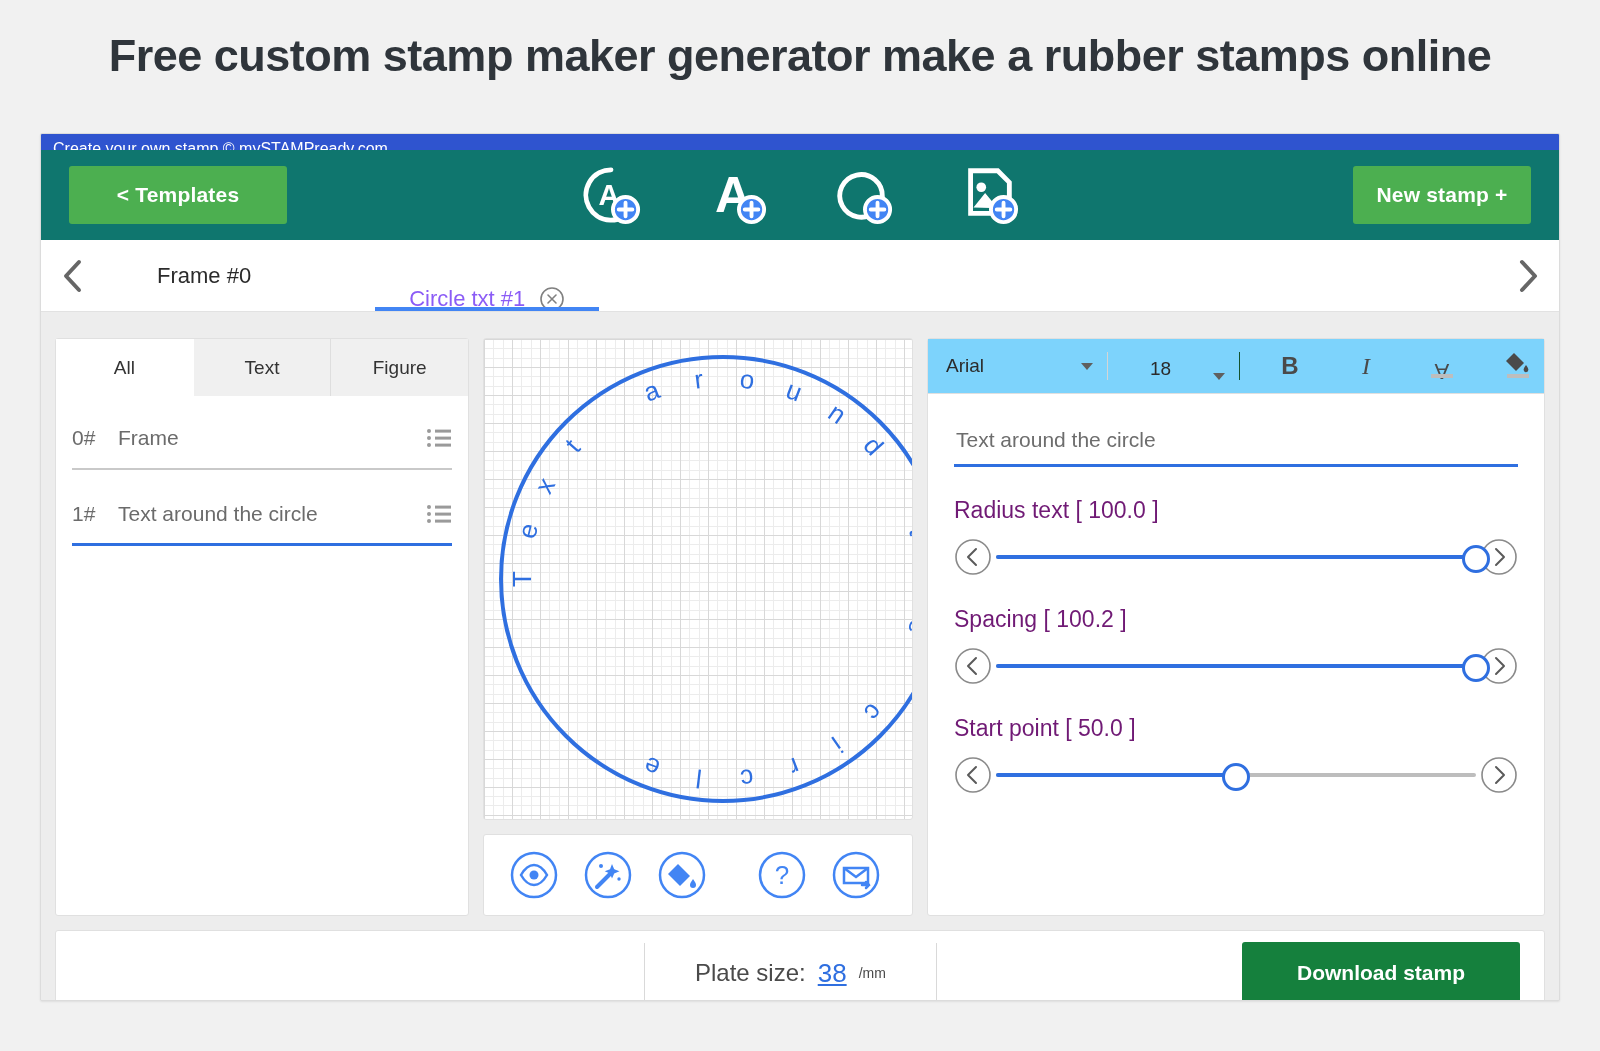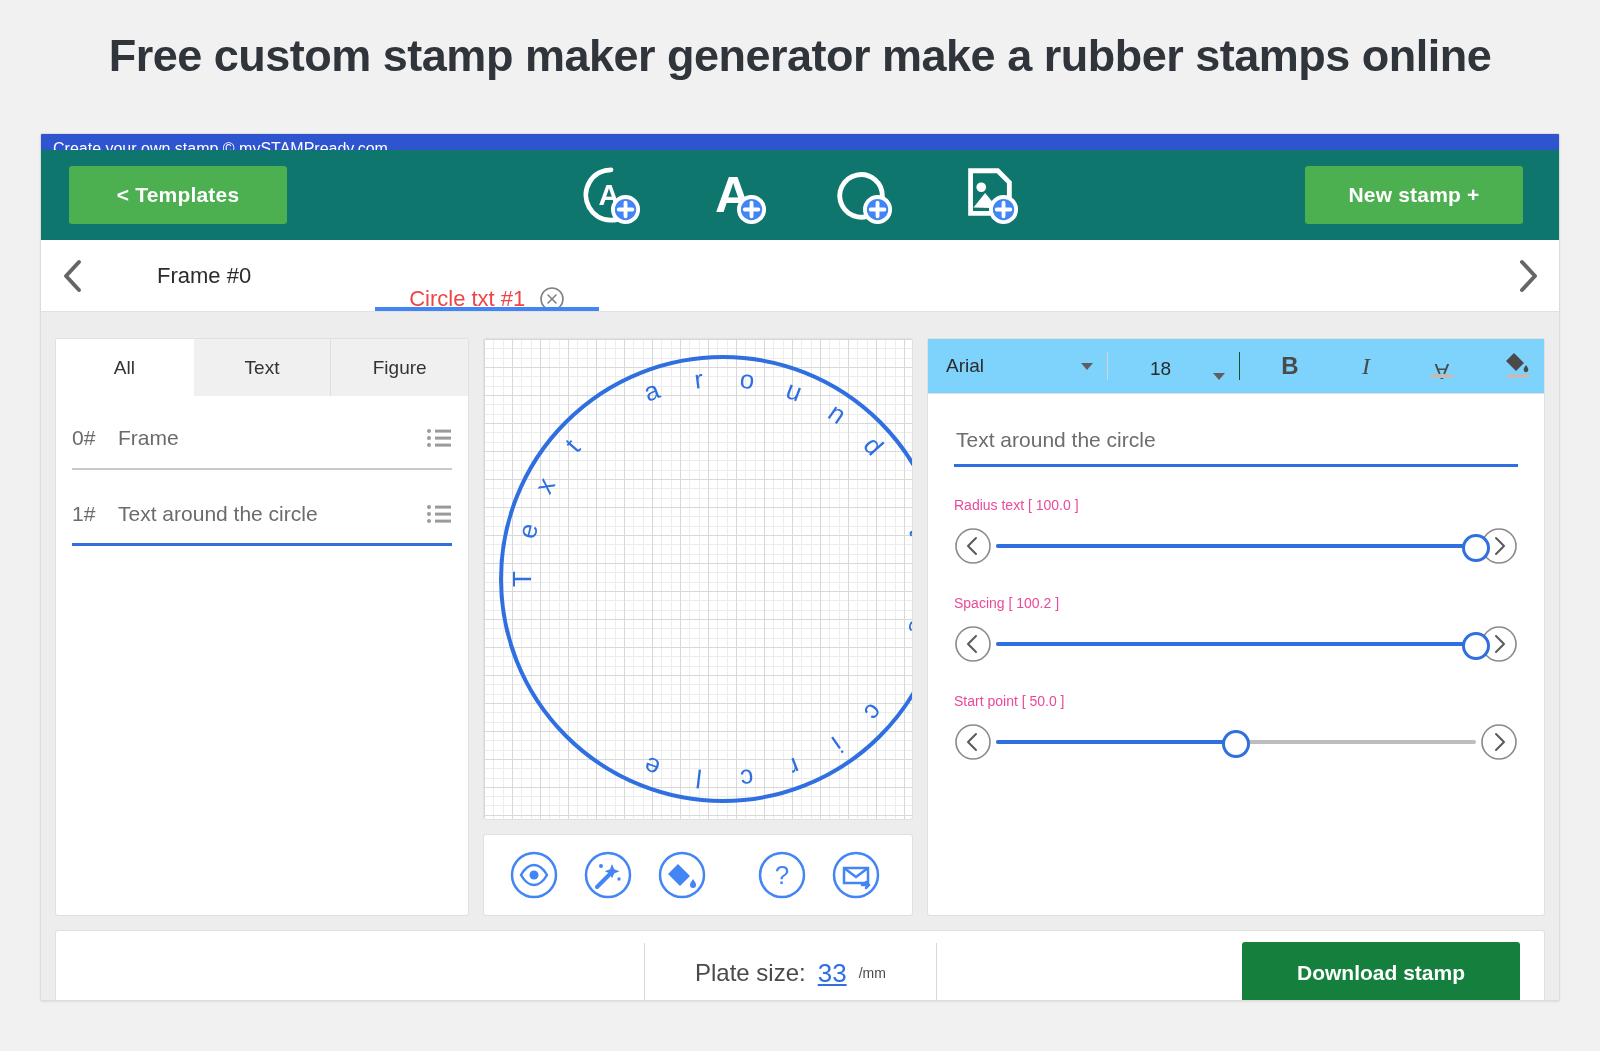--- a/index.html
+++ b/index.html
@@ -54,21 +54,21 @@
     color: #fff;
     border: none;
     border-radius: 3px;
     font-size: 21px;
     font-weight: bold;
     font-family: inherit;
     cursor: pointer;
     letter-spacing: .2px;
   }
   #templates-btn { left: 28px; width: 218px; }
-  #newstamp-btn  { right: 36px; width: 218px; }
+  #newstamp-btn  { right: 28px; width: 178px; }
   #tool-icons {
     position: absolute;
     left: 0; right: 0; top: 14px;
     display: flex; justify-content: center; gap: 64px;
   }
   .tool-icon { width: 62px; height: 62px; cursor: pointer; }
   
   #tabrow {
     height: 72px;
     background: #fff;
@@ -82,21 +82,21 @@
   }
   #obj-tabs { display: flex; align-items: stretch; flex: 1; }
   .objtab {
     display: flex; align-items: center; gap: 14px;
     padding: 0 34px;
     font-size: 22px;
     color: #2b2b2b;
     cursor: pointer;
     position: relative;
   }
-  .objtab.active { color: #ef4444; margin-top: 46px; }
+  .objtab.active { color: #8b5cf6; margin-top: 46px; }
   .objtab.active::after {
     content: ""; position: absolute; left: 0; right: 0; bottom: 0;
     height: 4px; background: #4285f4;
   }
   
   #workarea {
     position: absolute;
     top: 192px; left: 0; right: 0; bottom: 0;
     background: #ededed;
     padding: 12px 14px;
@@ -170,21 +170,21 @@
     width: 52px; height: 40px; display: flex; align-items: center; justify-content: center;
     cursor: pointer; font-size: 24px; color: #4a4a4a;
   }
   #text-field-wrap { padding: 30px 26px 0 26px; }
   #text-field {
     width: 100%; border: none; border-bottom: 3px solid #2f6fe0;
     font-size: 21px; color: #6d6d6d; padding: 4px 2px 12px 2px;
     font-family: inherit; outline: none; background: transparent;
   }
   .slider-group { padding: 30px 26px 0 26px; }
-  .slider-label { font-size: 14px; color: #ec4899; margin-bottom: 14px; }
+  .slider-label { font-size: 23px; color: #701a75; margin-bottom: 14px; }
   .slider-row { display: flex; align-items: center; gap: 4px; }
   .stepbtn { width: 38px; height: 38px; flex: 0 0 38px; cursor: pointer; }
   .track-wrap { flex: 1; position: relative; height: 38px; }
   .track {
     position: absolute; top: 17px; left: 0; right: 0; height: 4px;
     background: #bdbdbd; border-radius: 2px;
   }
   .track-fill {
     position: absolute; top: 17px; left: 0; height: 4px;
     background: #2f6fe0; border-radius: 2px;
@@ -478,19 +478,19 @@
               <path d="M16 11l8 8-8 8" fill="none" stroke="#5a5a5a" stroke-width="2" stroke-linecap="round" stroke-linejoin="round"></path>
             </svg>
           </div>
         </div>
       </div>
     </div>
 
     <div id="footer">
       <div id="plate-box">
         <span id="plate-label">Plate size:</span>
-        <span id="plate-value">33</span>
+        <span id="plate-value">38</span>
         <span id="plate-unit">/mm</span>
       </div>
       <button id="download-btn">Download stamp</button>
     </div>
   </div>
 </div>
 
 </body></html>

